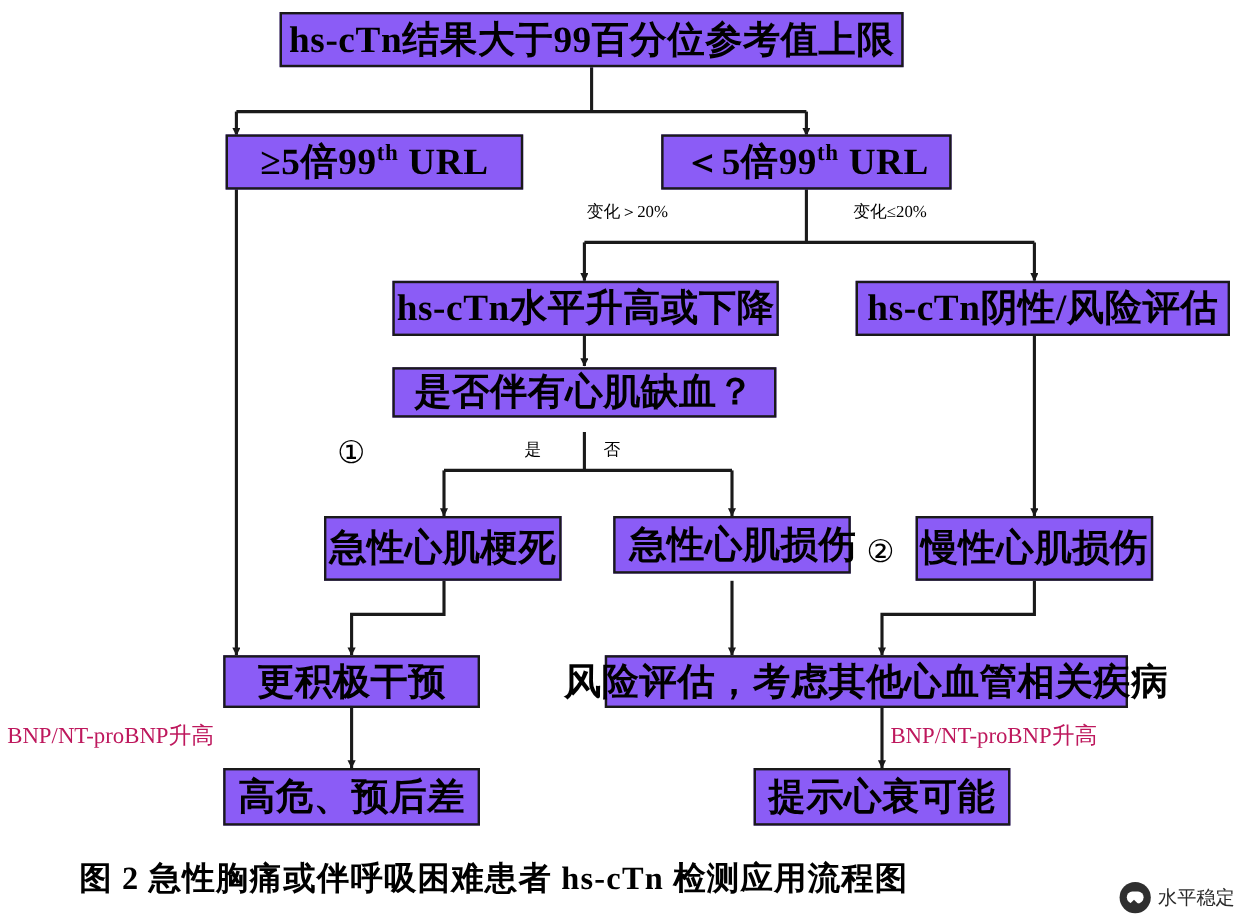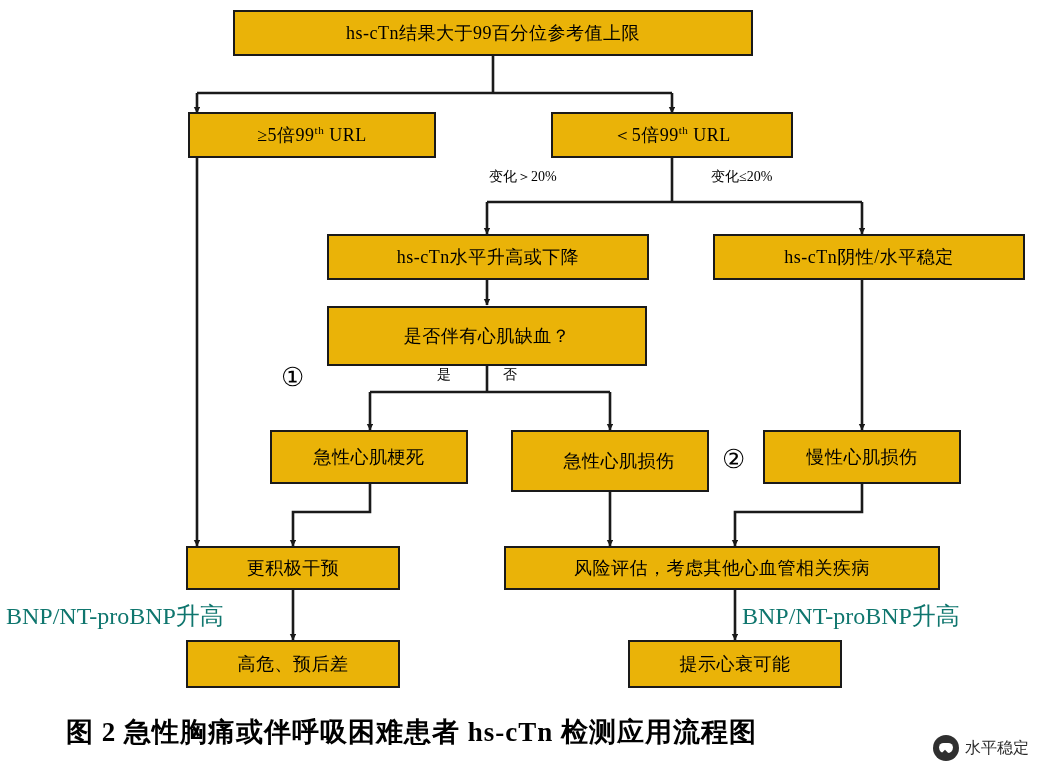--- a/index.html
+++ b/index.html
@@ -24,43 +24,44 @@
     position: absolute;
     left: 0; top: 0;
     width: 1037px;
     height: 767px;
     pointer-events: none;
   }
   .node {
     position: absolute;
     box-sizing: border-box;
     border: 2px solid #1a1a1a;
-    background: #eab308;
+    background: #8b5cf6;
     display: flex;
     align-items: center;
     justify-content: center;
     text-align: center;
     color: #000000;
-    font-size: 18px;
+    font-size: 31px;
     letter-spacing: 0.5px;
     line-height: 1.15;
     white-space: nowrap;
     padding: 0 10px;
+    font-weight: bold;
   }
   .edge-label {
     position: absolute;
     color: #000000;
     font-size: 14px;
     white-space: nowrap;
     background: transparent;
   }
   .side-label {
     position: absolute;
-    color: #0f766e;
-    font-size: 24px;
+    color: #be185d;
+    font-size: 19px;
     white-space: nowrap;
   }
   .circ-num {
     position: absolute;
     color: #000000;
     font-size: 26px;
     white-space: nowrap;
   }
   .caption {
     position: absolute;
@@ -168,32 +169,32 @@
     <span>
       <span>＜5倍99</span><sup>th</sup><span> URL</span>
     </span>
   </div>
 
   <div class="node" style="left:327px; top:234px; width:322px; height:46px;">
     <span>hs-cTn水平升高或下降</span>
   </div>
 
   <div class="node" style="left:713px; top:234px; width:312px; height:46px;">
-    <span>hs-cTn阴性/水平稳定</span>
-  </div>
-
-  <div class="node" style="left:327px; top:306px; width:320px; height:60px;">
+    <span>hs-cTn阴性/风险评估</span>
+  </div>
+
+  <div class="node" style="left:327px; top:306px; width:320px; height:42px;">
     <span>是否伴有心肌缺血？</span>
   </div>
 
   <div class="node" style="left:270px; top:430px; width:198px; height:54px;">
     <span>急性心肌梗死</span>
   </div>
 
-  <div class="node" style="left:511px; top:430px; width:198px; height:62px;padding-left:28px;">
+  <div class="node" style="left:511px; top:430px; width:198px; height:48px;padding-left:28px;">
     <span>急性心肌损伤</span>
   </div>
 
   <div class="node" style="left:763px; top:430px; width:198px; height:54px;">
     <span>慢性心肌损伤</span>
   </div>
 
   <div class="node" style="left:186px; top:546px; width:214px; height:44px;">
     <span>更积极干预</span>
   </div>

